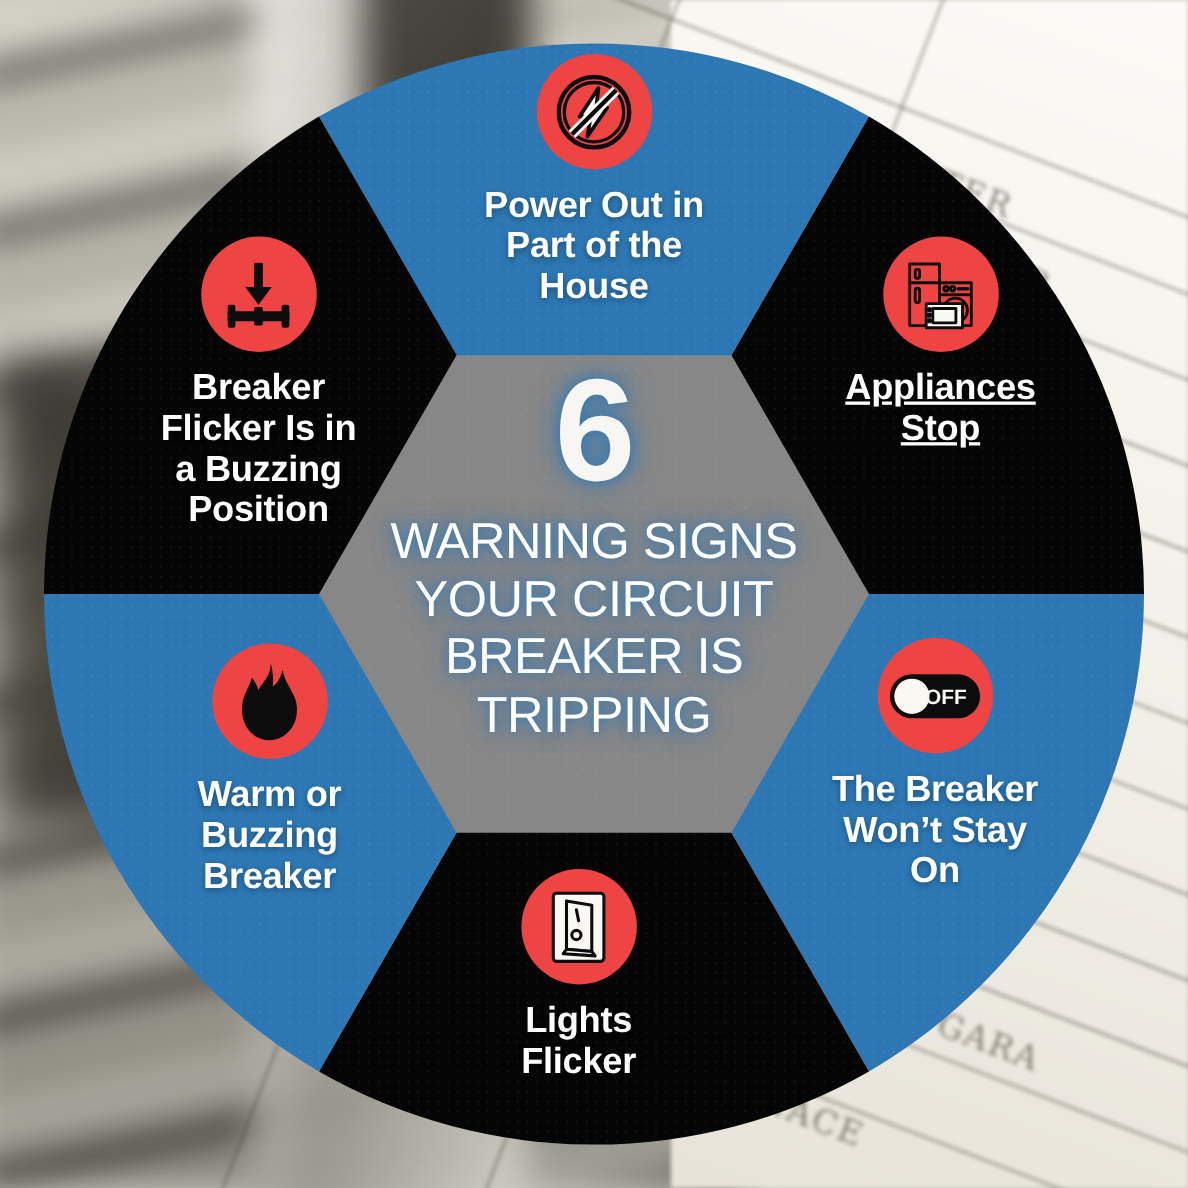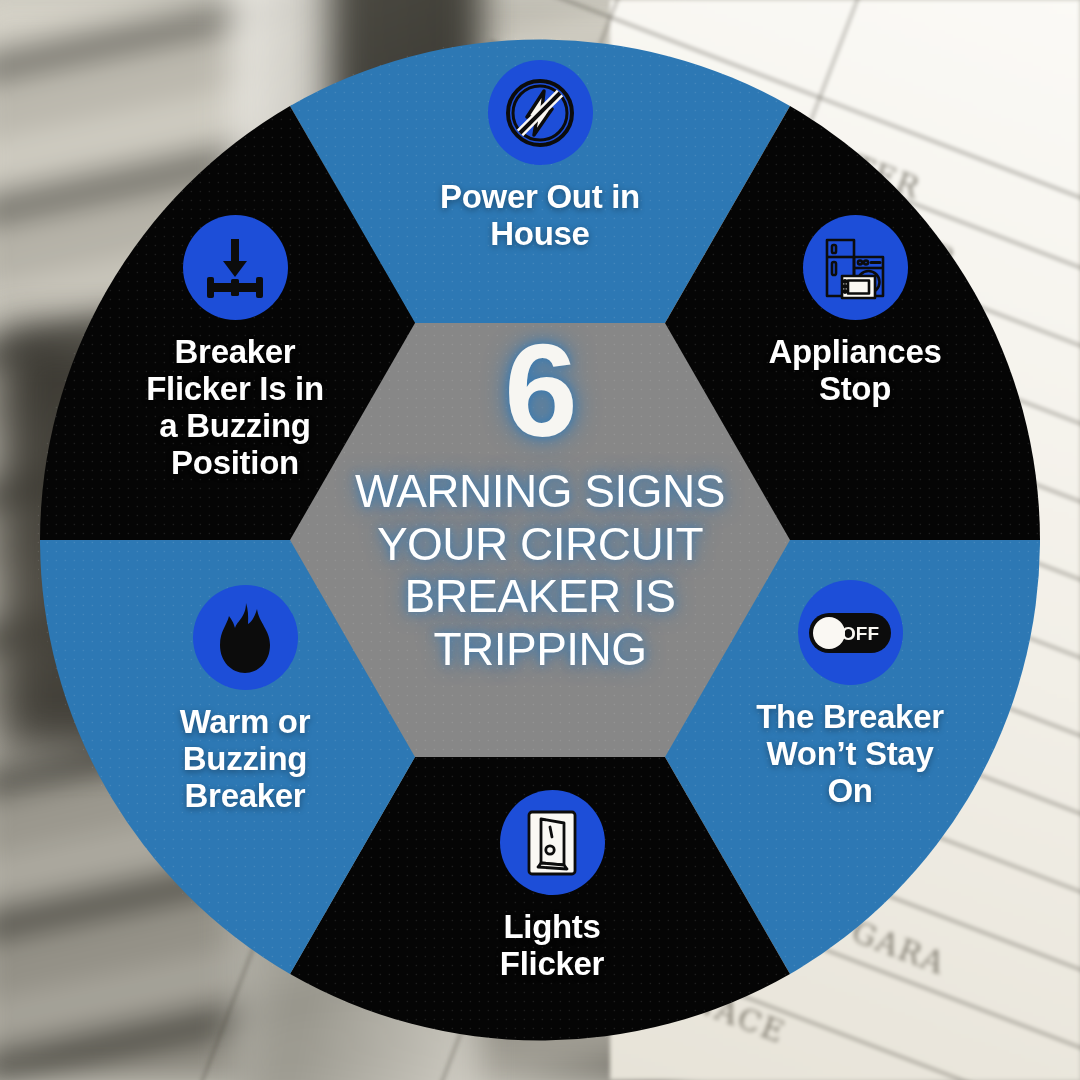--- a/index.html
+++ b/index.html
@@ -92,30 +92,30 @@
     font-weight:bold;
     font-size:33px;
     line-height:1.12;
     letter-spacing:-.3px;
     text-shadow:0 2px 6px rgba(0,0,0,.35);
   }
   .icon-badge {
     width:105px; height:105px;
     margin:0 auto 14px auto;
     border-radius:50%;
-    background:#1d4ed8;
+    background:#ef4444;
     display:flex; align-items:center; justify-content:center;
   }
   .icon-badge svg { display:block; }
 
   
-  #sc-power     { left:390px; top:60px;  }
-  #sc-appliance { left:705px; top:215px; }
+  #sc-power     { left:390px; top:49px;  }
+  #sc-appliance { left:705px; top:215px;text-decoration:underline; }
   #sc-wont-stay { left:700px; top:580px; }
-  #sc-lights    { left:402px; top:790px; }
+  #sc-lights    { left:376px; top:790px; }
   #sc-warm      { left:95px;  top:585px; }
   #sc-handle    { left:85px;  top:215px; }
 
   
   #center-text {
     position:absolute;
     left:300px; top:330px;
     width:480px;
     text-align:center;
     color:#ffffff;
@@ -216,20 +216,21 @@
       <svg width="74" height="74" viewBox="0 0 74 74">
         <circle cx="37" cy="37" r="32" fill="none" stroke="#0c0c0c" stroke-width="4"></circle>
         <circle cx="37" cy="37" r="27" fill="none" stroke="#0c0c0c" stroke-width="3"></circle>
         <path d="M41 15 L24 41 L34 41 L31 59 L49 33 L39 33 Z" fill="#faf8f3" stroke="#0c0c0c" stroke-width="3.4" stroke-linejoin="round"></path>
         <line x1="17" y1="57" x2="57" y2="17" stroke="#faf8f3" stroke-width="9"></line>
         <line x1="17" y1="57" x2="57" y2="17" stroke="#0c0c0c" stroke-width="4"></line>
       </svg>
     </div>
     <div class="seg-label">
       <div>Power Out in</div>
+      <div>Part of the</div>
       <div>House</div>
     </div>
   </div>
 
   <div class="seg-content" id="sc-appliance">
     <div class="icon-badge">
       <svg width="76" height="76" viewBox="0 0 76 76">
         <g fill="none" stroke="#0c0c0c" stroke-width="2.6" stroke-linejoin="round">
 
           <rect x="10" y="10" width="27" height="56"></rect>

